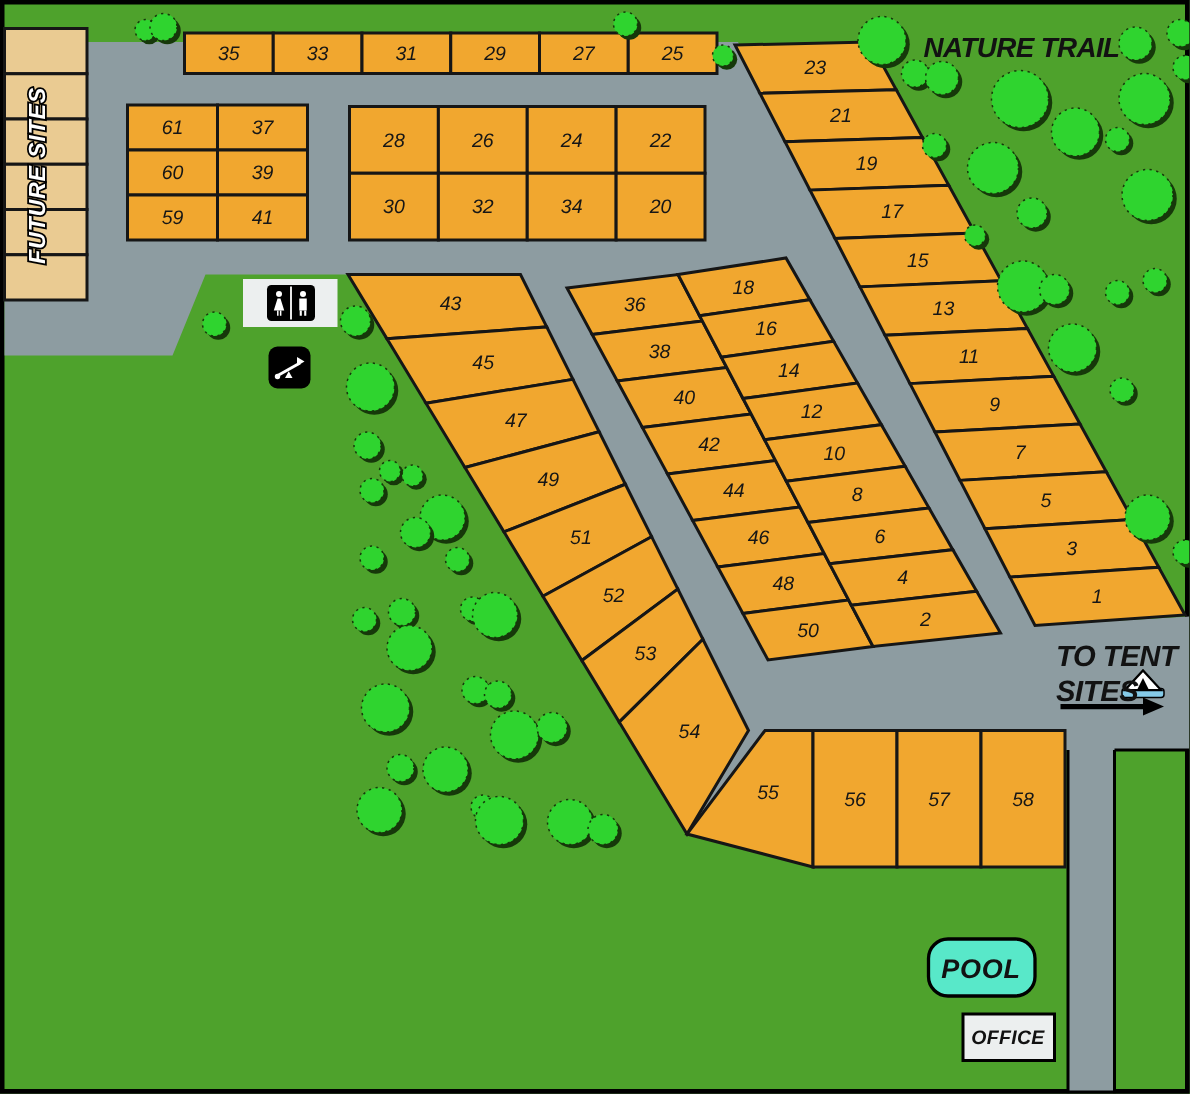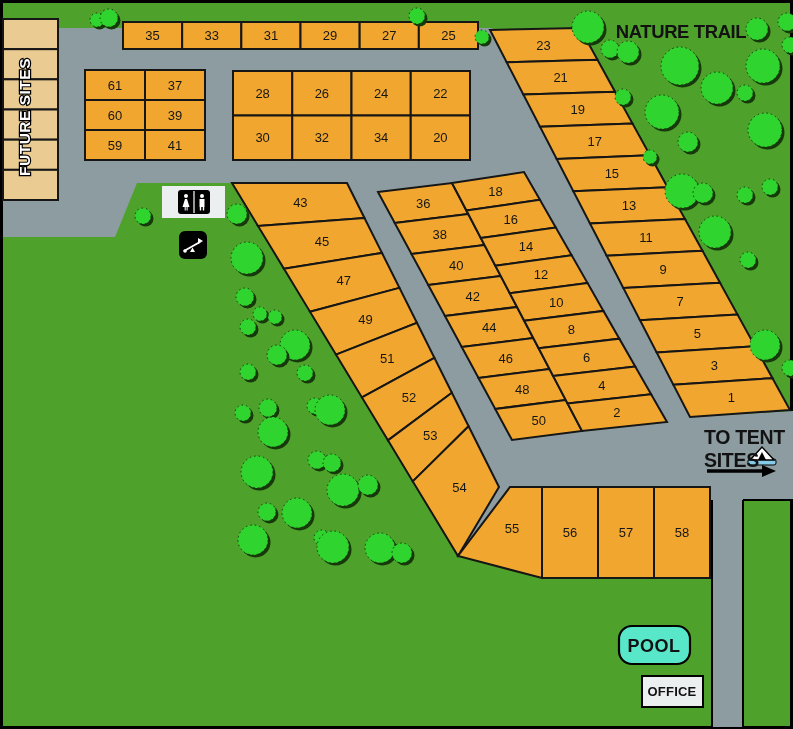--- a/index.html
+++ b/index.html
@@ -1,16 +1,16 @@
 <!DOCTYPE html>
 <html><head>
 <meta charset="utf-8">
 <style>
   html,body{margin:0;padding:0;background:#222;}
-  #stage{width:793px;height:729px;position:relative;background:#000;overflow:hidden;}
+  #stage{width:793px;height:729px;position:relative;background:#000;overflow:hidden;font-style:italic;}
   svg{display:block;}
   text{font-family:"Liberation Sans","DejaVu Sans",sans-serif;}
   .site-num{font-size:13px;font-weight:400;fill:#161616;}
 </style>
 </head>
 <body>
 
 <div id="stage">
     <svg width="793" height="729" viewBox="0 0 793 729">
       <rect x="0" y="0" width="793" height="729" fill="#000000"></rect>

